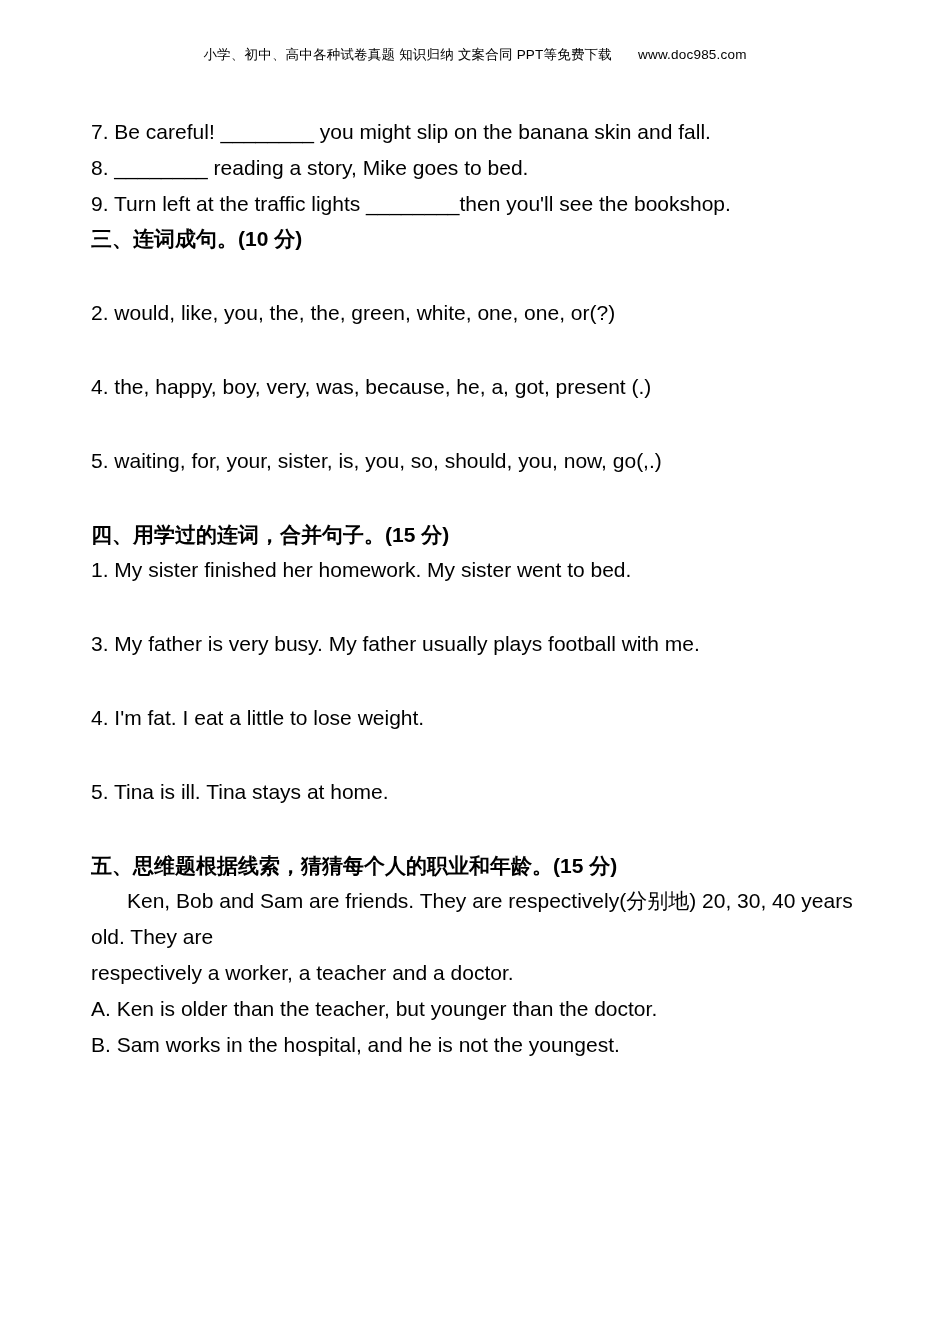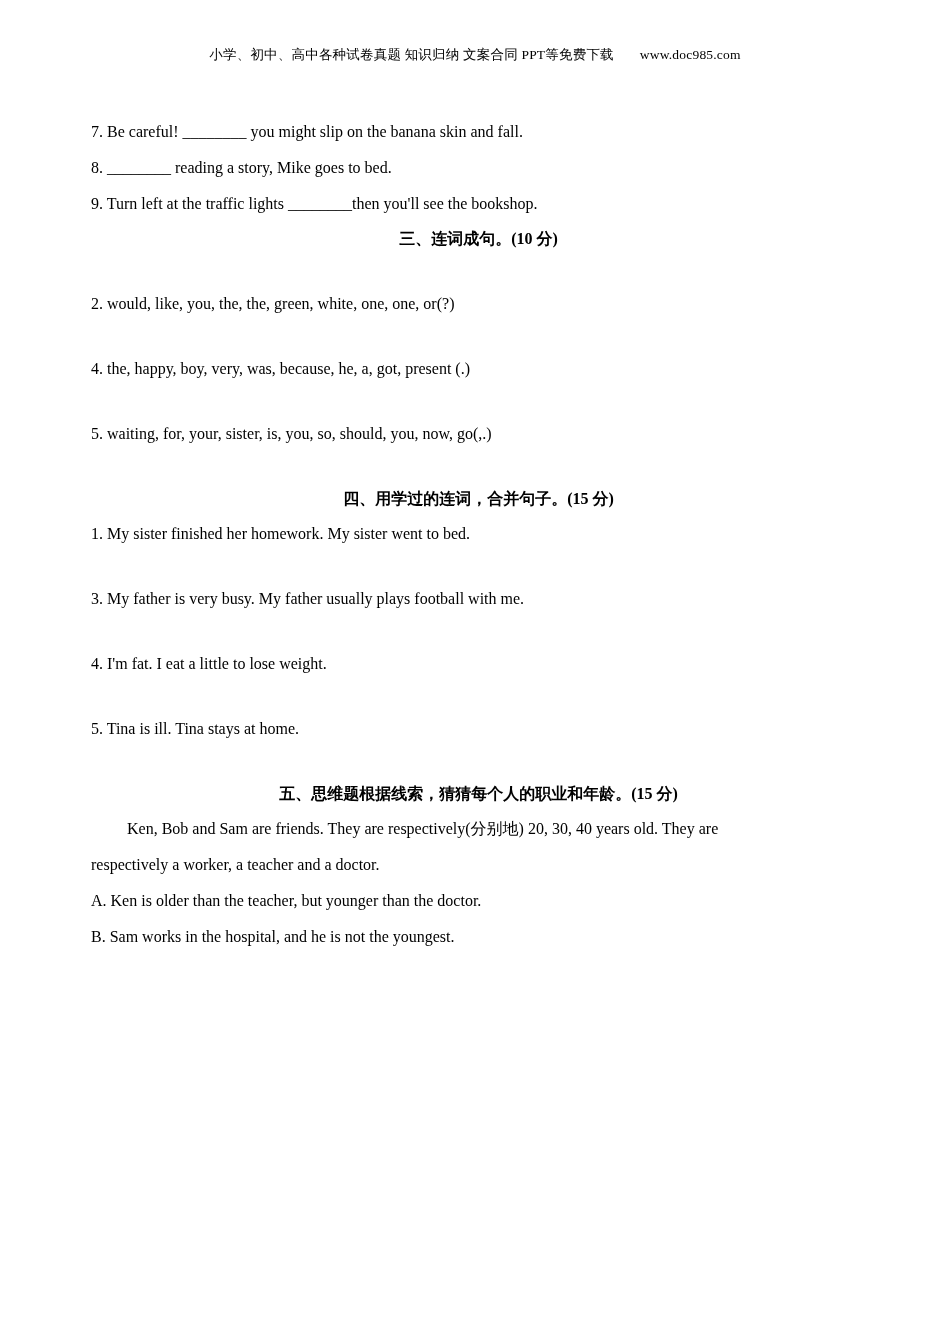--- a/index.html
+++ b/index.html
@@ -6,21 +6,21 @@
     margin: 0;
     padding: 0;
     background: #ffffff;
   }
   .page {
     position: relative;
     width: 950px;
     height: 1344px;
     background: #ffffff;
     color: #000000;
-    font-family: Liberation Serif, serif;
+    font-family: Liberation Sans, sans-serif;
     overflow: hidden;
     border-radius: 7px;
   }
   .header {
     position: absolute;
     top: 46px;
     left: 0;
     width: 100%;
     text-align: center;
     font-size: 13.5px;
@@ -31,31 +31,30 @@
   .header .site {
     margin-left: 26px;
   }
   .content {
     position: absolute;
     top: 114px;
     left: 91px;
     width: 775px;
   }
   .line {
-    font-size: 16px;
+    font-size: 21px;
     line-height: 35.8px;
     white-space: pre-wrap;
     color: #000000;
   }
   .line.bold {
     font-weight: bold;
-    text-align: center;
   }
   .line.gap-double {
-    margin-top: 29px;
+    margin-top: 38px;
   }
   .line.indent {
     text-indent: 36px;
   }
 </style>
 </head>
 <body>
 
 <div class="page">
   <div class="header">

